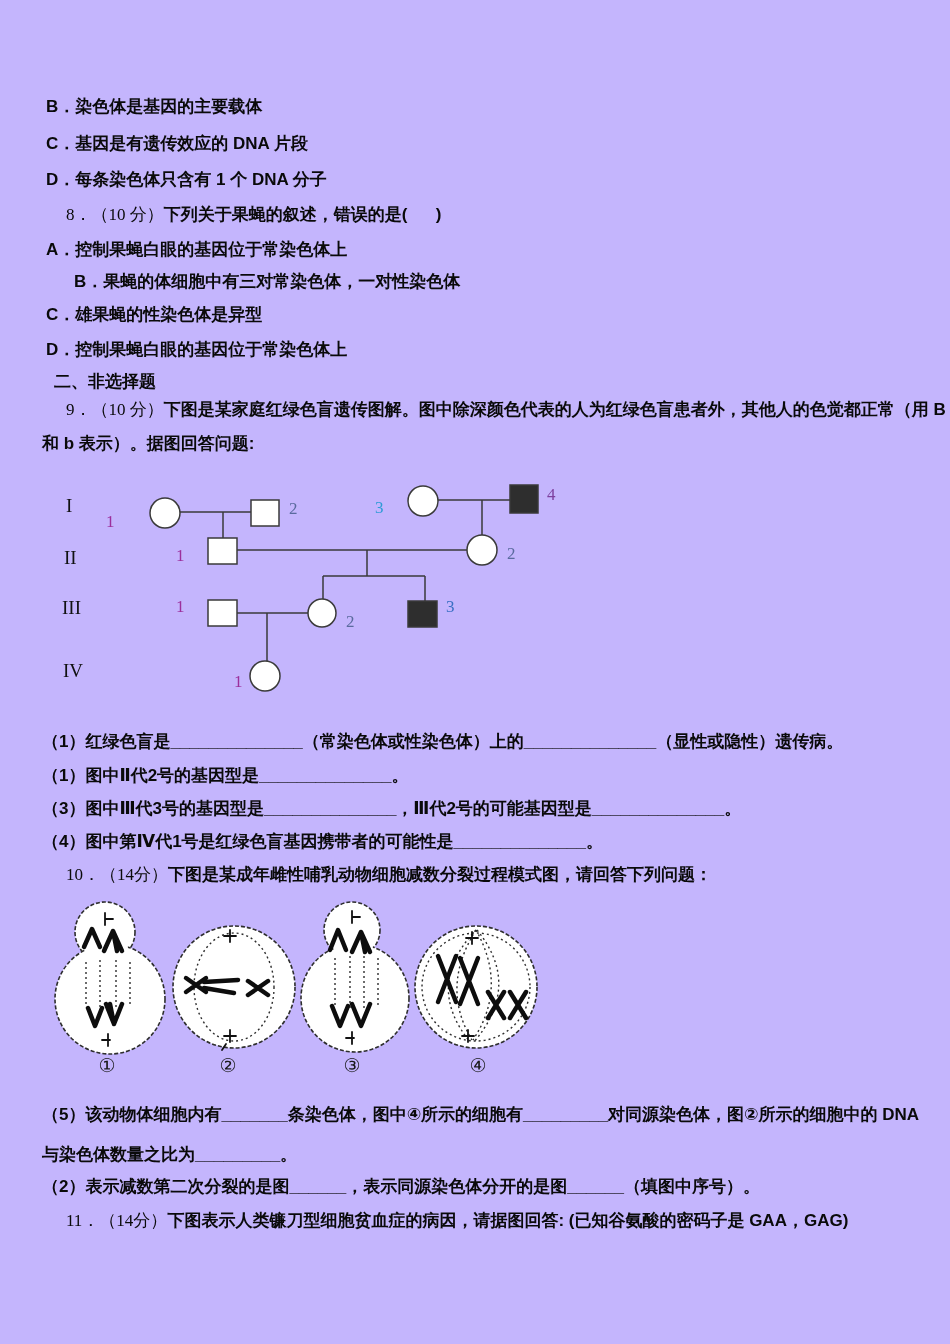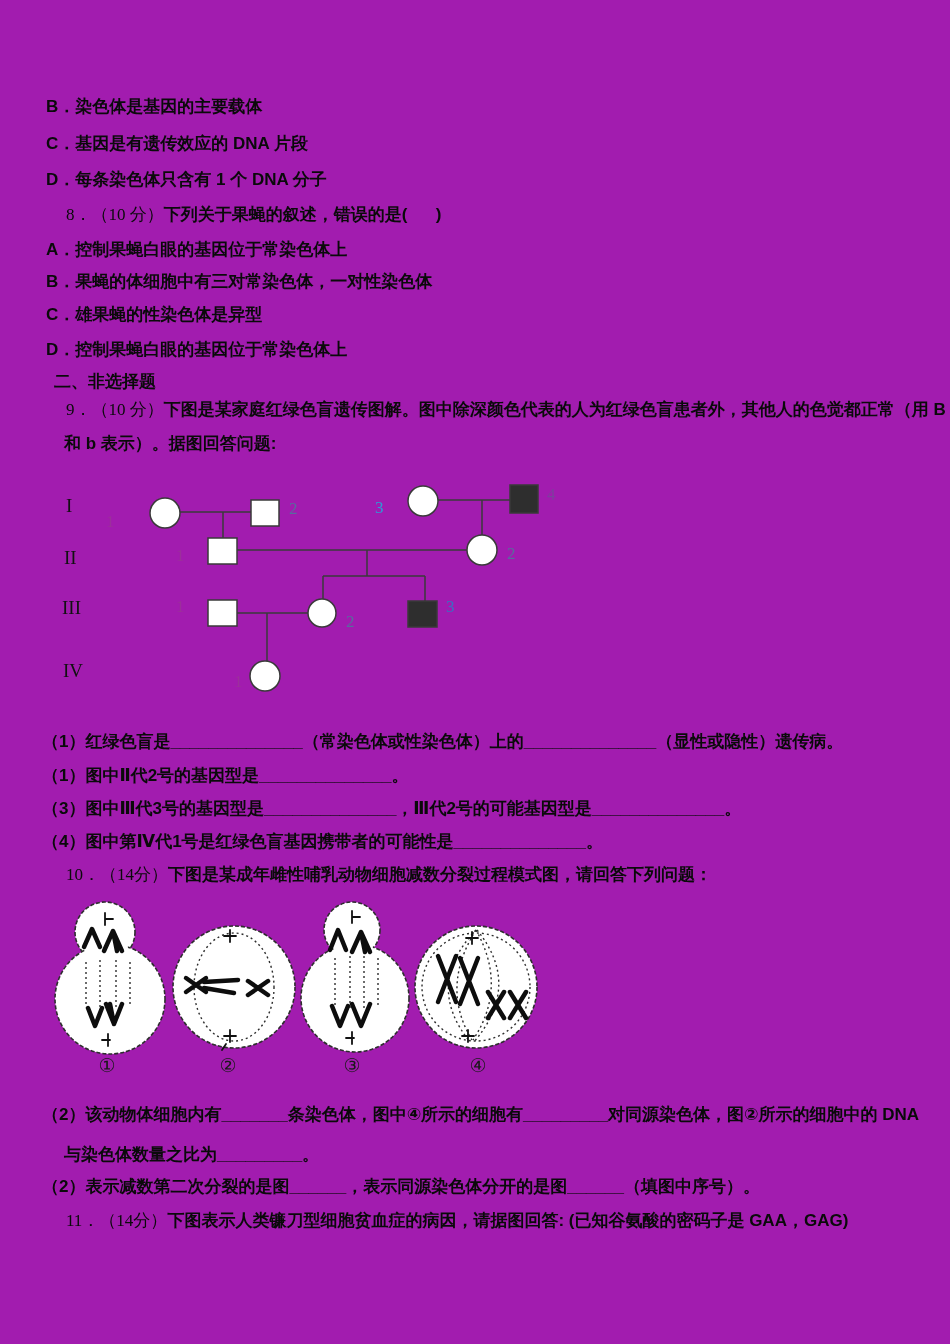--- a/index.html
+++ b/index.html
@@ -1,23 +1,23 @@
 <!DOCTYPE html>
 <html><head>
 <meta charset="utf-8">
 <style>
   html,body{margin:0;padding:0;background:#ffffff;}
-  .page{position:relative;width:950px;height:1344px;background:#a21caf;overflow:hidden;
+  .page{position:relative;width:950px;height:1344px;background:#c4b5fd;overflow:hidden;
         font-family:"Liberation Sans","DejaVu Sans",sans-serif;}
   .line{position:absolute;white-space:pre;font-size:17px;font-weight:bold;color:#0a0a0a;line-height:1.2;}
   .line.option{left:46px;}
   .line.question{left:40px;margin-left:26px;}
   .line.sub{left:42px;text-align:center;}
   .line.section{left:54px;}
-  .line.cont{left:64px;}
+  .line.cont{left:42px;}
   .qprefix{font-family:"Liberation Serif","DejaVu Serif",serif;font-weight:normal;}
   svg{position:absolute;}
   #pedigree-svg{left:0;top:470px;}
   #cells-svg{left:30px;top:895px;}
   .cell-outline{fill:#ffffff;stroke:#2e2e2e;stroke-width:1.6;stroke-dasharray:4 2;}
   .neck{fill:#ffffff;stroke:none;}
   .spindle{fill:none;stroke:#2e2e2e;stroke-width:1.4;stroke-dasharray:2 3;}
   .chrom{fill:none;stroke:#0d0d0d;stroke-width:4.5;stroke-linecap:round;stroke-linejoin:round;}
   .centriole{fill:none;stroke:#111;stroke-width:1.8;stroke-linecap:round;}
   .cell-label{font-family:"Liberation Serif","DejaVu Serif",serif;font-size:19px;fill:#1a1a1a;text-anchor:middle;}
@@ -25,32 +25,32 @@
 </head>
 <body>
 
 <div class="page">
   <div id="text-layer">
       <div class="line option" style="top: 97px;"><span>B．染色体是基因的主要载体</span></div>
       <div class="line option" style="top: 134px;"><span>C．基因是有遗传效应的 DNA 片段</span></div>
       <div class="line option" style="top: 170px;"><span>D．每条染色体只含有 1 个 DNA 分子</span></div>
       <div class="line question" style="top: 205px;"><span class="qprefix">8．（10 分）</span><span>下列关于果蝇的叙述，错误的是(      )</span></div>
       <div class="line option" style="top: 240px;"><span>A．控制果蝇白眼的基因位于常染色体上</span></div>
-      <div class="line option" style="top: 272px;"><span>B．果蝇的体细胞中有三对常染色体，一对性染色体</span></div>
+      <div class="line option" style="top: 272px; margin-left: 28px;"><span>B．果蝇的体细胞中有三对常染色体，一对性染色体</span></div>
       <div class="line option" style="top: 305px;"><span>C．雄果蝇的性染色体是异型</span></div>
       <div class="line option" style="top: 340px;"><span>D．控制果蝇白眼的基因位于常染色体上</span></div>
       <div class="line section" style="top: 372px;"><span>二、非选择题</span></div>
       <div class="line question" style="top: 400px; text-align: center;"><span class="qprefix">9．（10 分）</span><span>下图是某家庭红绿色盲遗传图解。图中除深颜色代表的人为红绿色盲患者外，其他人的色觉都正常（用 B</span></div>
       <div class="line cont" style="top: 434px;"><span>和 b 表示）。据图回答问题:</span></div>
       <div class="line sub" style="top: 732px;"><span>（1）红绿色盲是______________（常染色体或性染色体）上的______________（显性或隐性）遗传病。</span></div>
       <div class="line sub" style="top: 766px;"><span>（1）图中Ⅱ代2号的基因型是______________。</span></div>
       <div class="line sub" style="top: 799px;"><span>（3）图中Ⅲ代3号的基因型是______________，Ⅲ代2号的可能基因型是______________。</span></div>
       <div class="line sub" style="top: 832px;"><span>（4）图中第Ⅳ代1号是红绿色盲基因携带者的可能性是______________。</span></div>
       <div class="line question" style="top: 865px;"><span class="qprefix">10．（14分）</span><span>下图是某成年雌性哺乳动物细胞减数分裂过程模式图，请回答下列问题：</span></div>
-      <div class="line sub" style="top: 1105px;"><span>（2）该动物体细胞内有_______条染色体，图中④所示的细胞有_________对同源染色体，图②所示的细胞中的 DNA</span></div>
+      <div class="line sub" style="top: 1105px;"><span>（5）该动物体细胞内有_______条染色体，图中④所示的细胞有_________对同源染色体，图②所示的细胞中的 DNA</span></div>
       <div class="line cont" style="top: 1145px;"><span>与染色体数量之比为_________。</span></div>
       <div class="line sub" style="top: 1177px;"><span>（2）表示减数第二次分裂的是图______，表示同源染色体分开的是图______（填图中序号）。</span></div>
       <div class="line question" style="top: 1211px;"><span class="qprefix">11．（14分）</span><span>下图表示人类镰刀型细胞贫血症的病因，请据图回答: (已知谷氨酸的密码子是 GAA，GAG)</span></div>
     </div>
 
   <svg id="pedigree-svg" width="600" height="240" viewBox="0 470 600 240">
       <line x1="180" y1="512" x2="251" y2="512" stroke="#3a3a3a" stroke-width="1.5"></line>
       <line x1="223" y1="512" x2="223" y2="538" stroke="#3a3a3a" stroke-width="1.5"></line>
       <line x1="438" y1="500" x2="510" y2="500" stroke="#3a3a3a" stroke-width="1.5"></line>
       <line x1="482" y1="500" x2="482" y2="535" stroke="#3a3a3a" stroke-width="1.5"></line>

